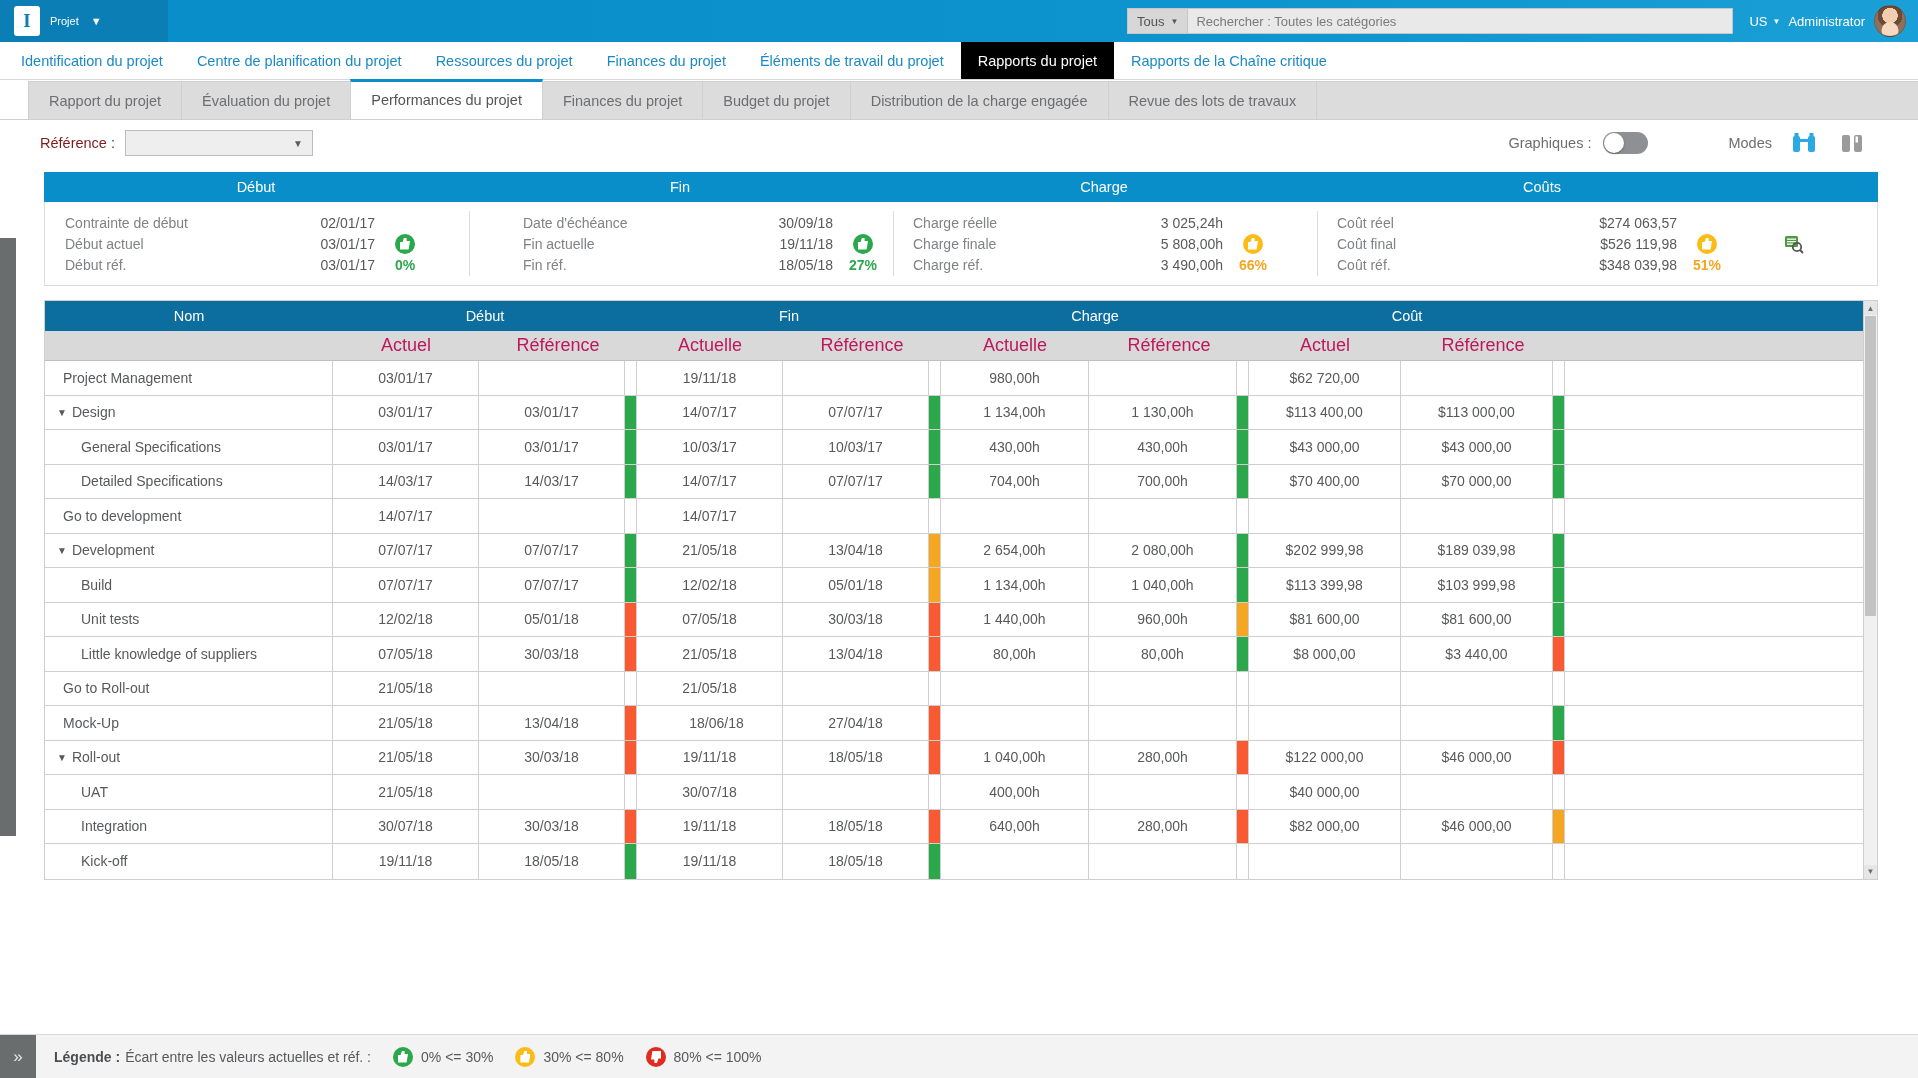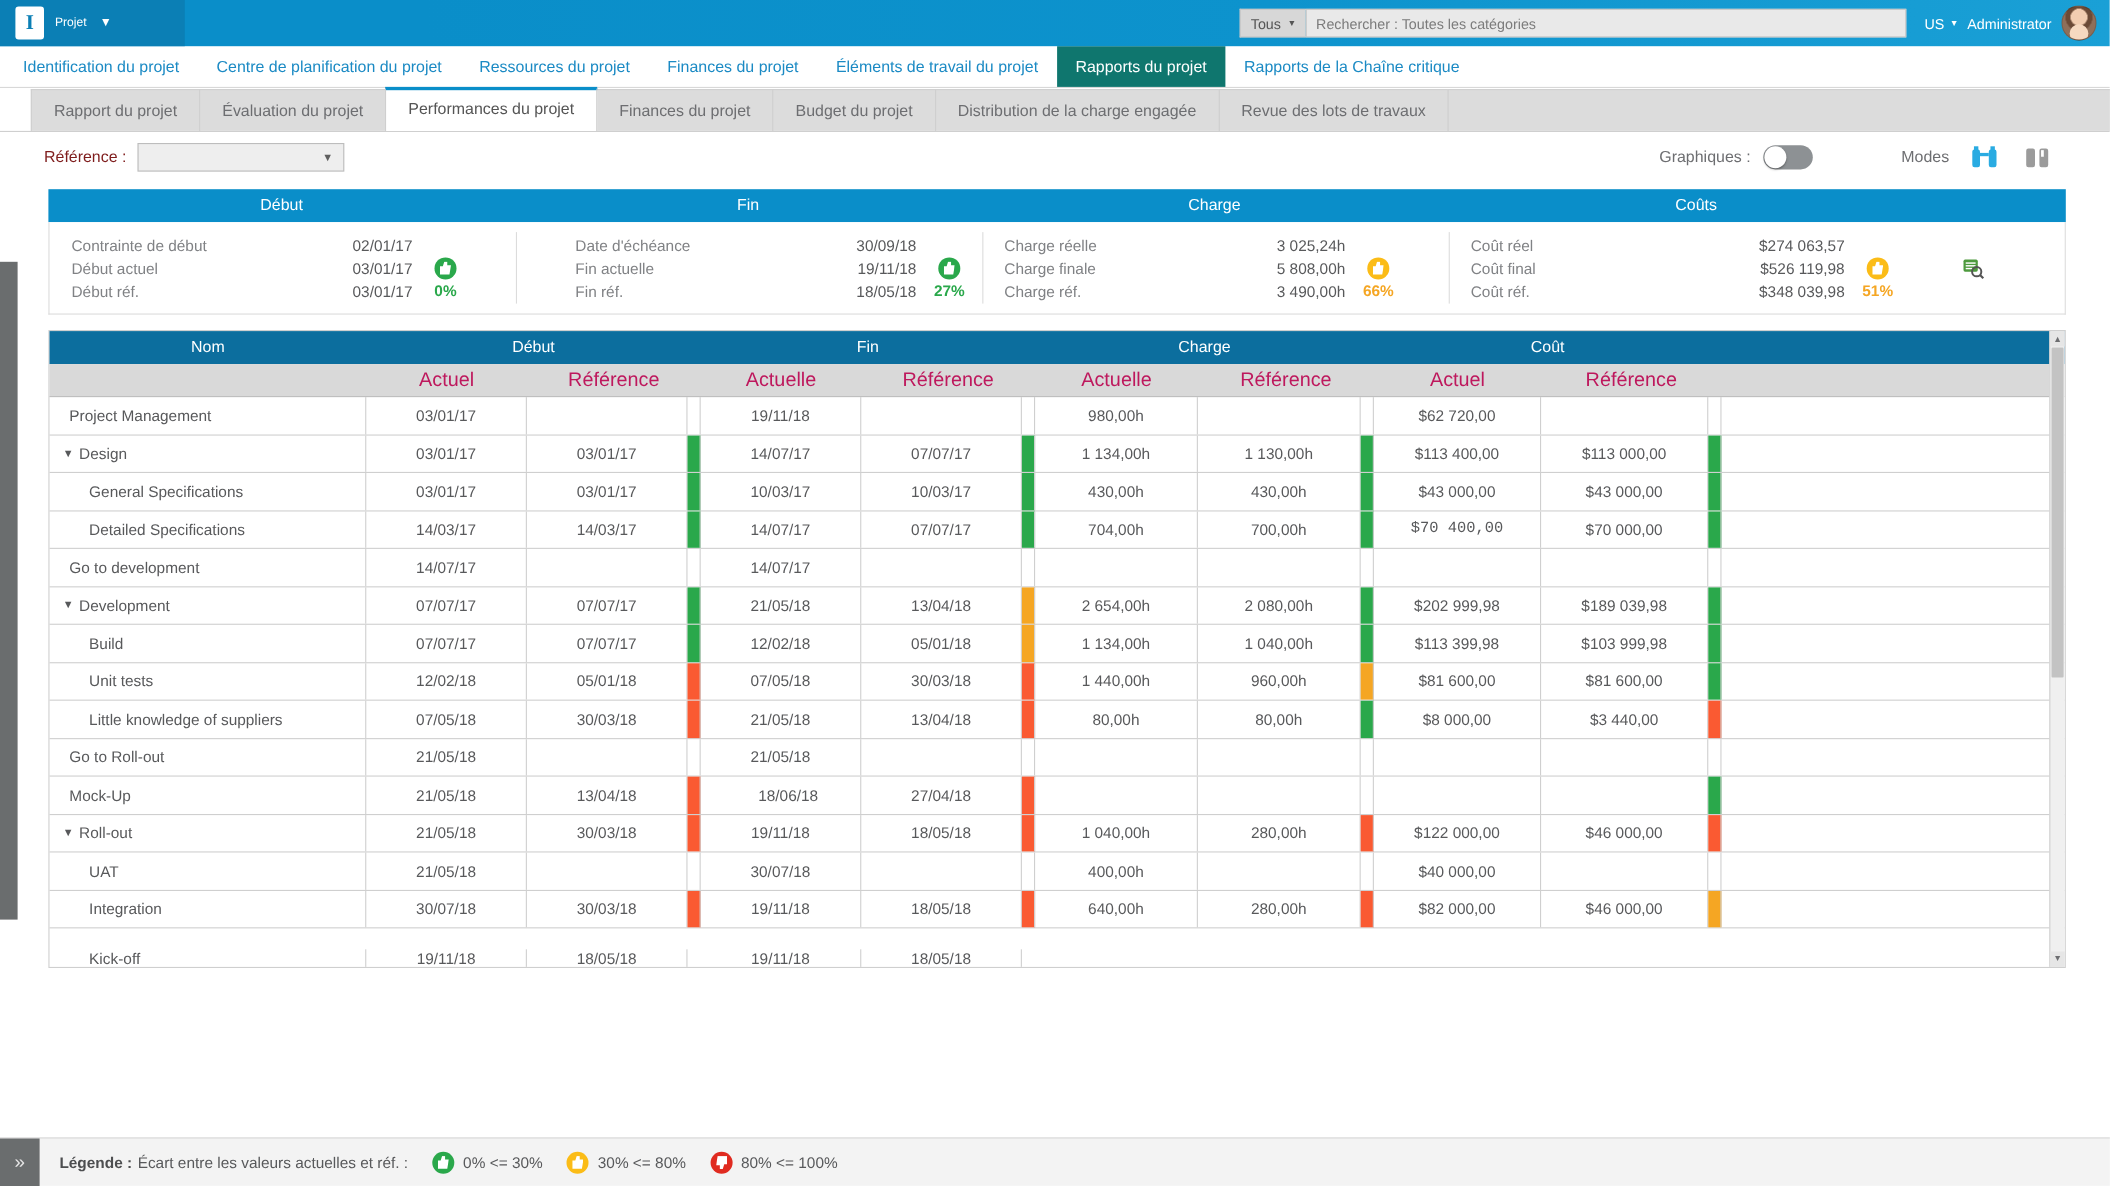--- a/index.html
+++ b/index.html
@@ -77,21 +77,21 @@
     display: flex; align-items: stretch;
     background: #fff;
     padding-left: 4px;
   }
   .pnav-item {
     display: flex; align-items: center;
     padding: 0 17px;
     font-size: 14.5px; color: #1b8ac4;
     cursor: pointer; white-space: nowrap;
   }
-  .pnav-item.active { background: #0f766e; color: #fff; }
+  .pnav-item.active { background: #000000; color: #fff; }
 
   
   .subtabs {
     height: 40px; width: 100%;
     display: flex; align-items: flex-end;
     background: #fff;
     padding-left: 28px;
     border-bottom: 1px solid #cfcfcf;
   }
   .stab {
@@ -196,21 +196,21 @@
   .tbl-head-1 > div {
     color: #fff; font-size: 14.5px; display: flex;
     align-items: center; justify-content: center;
   }
   .tbl-head-2 { display: flex; height: 30px; background: #d9d9d9; border-bottom: 1px solid #bfbfbf; }
   .tbl-head-2 > div {
     color: #be185d; font-size: 18px; display: flex;
     align-items: center; justify-content: center;
   }
   .trow { display: flex; height: 34.5px; border-bottom: 1px solid #cfcfcf; }
-  .trow:last-child { border-bottom: none; align-items: flex-end; }
+  .trow:last-child { border-bottom: none; }
   .tc {
     display: flex; align-items: center;
     font-size: 14px; color: #58595b;
     border-right: 1px solid #cfcfcf;
     overflow: hidden; white-space: nowrap;
   }
   .tc.num { justify-content: center; }
   .tc.name { padding-left: 14px; }
   .tc.name.lvl1 { padding-left: 18px; }
   .tc.name.lvl2 { padding-left: 36px; }
@@ -521,21 +521,21 @@
             </div>
             <div class="tc num" style="width: 146px; flex: 0 0 146px;">14/03/17</div>
             <div class="tc num" style="width: 146px; flex: 0 0 146px;">14/03/17</div>
             <div class="statusbar sb-green"></div>
             <div class="tc num" style="width: 146px; flex: 0 0 146px;">14/07/17</div>
             <div class="tc num" style="width: 146px; flex: 0 0 146px;">07/07/17</div>
             <div class="statusbar sb-green"></div>
             <div class="tc num" style="width: 148px; flex: 0 0 148px;">704,00h</div>
             <div class="tc num" style="width: 148px; flex: 0 0 148px;">700,00h</div>
             <div class="statusbar sb-green"></div>
-            <div class="tc num" style="width: 152px; flex: 0 0 152px; font-family: Liberation Mono, monospace;">$70 400,00</div>
+            <div class="tc num" style="width: 152px; flex: 0 0 152px;">$70 400,00</div>
             <div class="tc num" style="width: 152px; flex: 0 0 152px;">$70 000,00</div>
             <div class="statusbar sb-green"></div>
           </div>
           <div class="trow">
             <div class="tc name lvl1" style="width: 288px; flex: 0 0 288px;">
               <span>Go to development</span>
             </div>
             <div class="tc num" style="width: 146px; flex: 0 0 146px;">14/07/17</div>
             <div class="tc num" style="width: 146px; flex: 0 0 146px;"></div>
             <div class="statusbar sb-none"></div>

